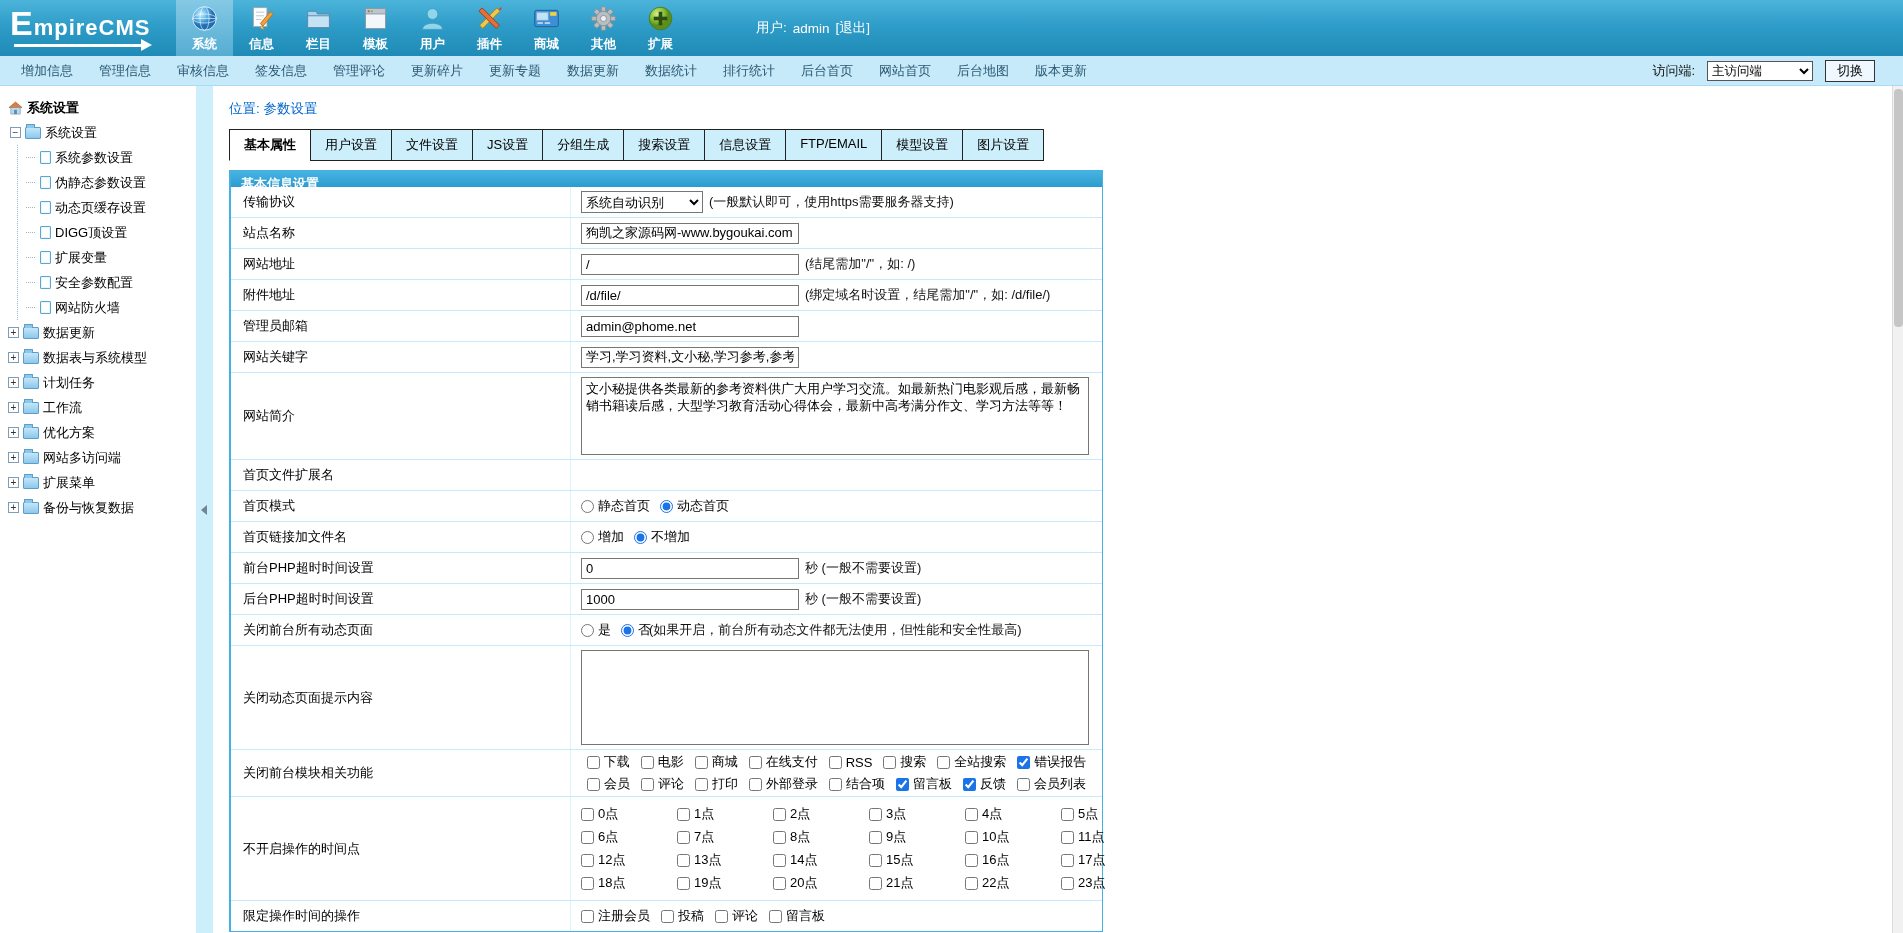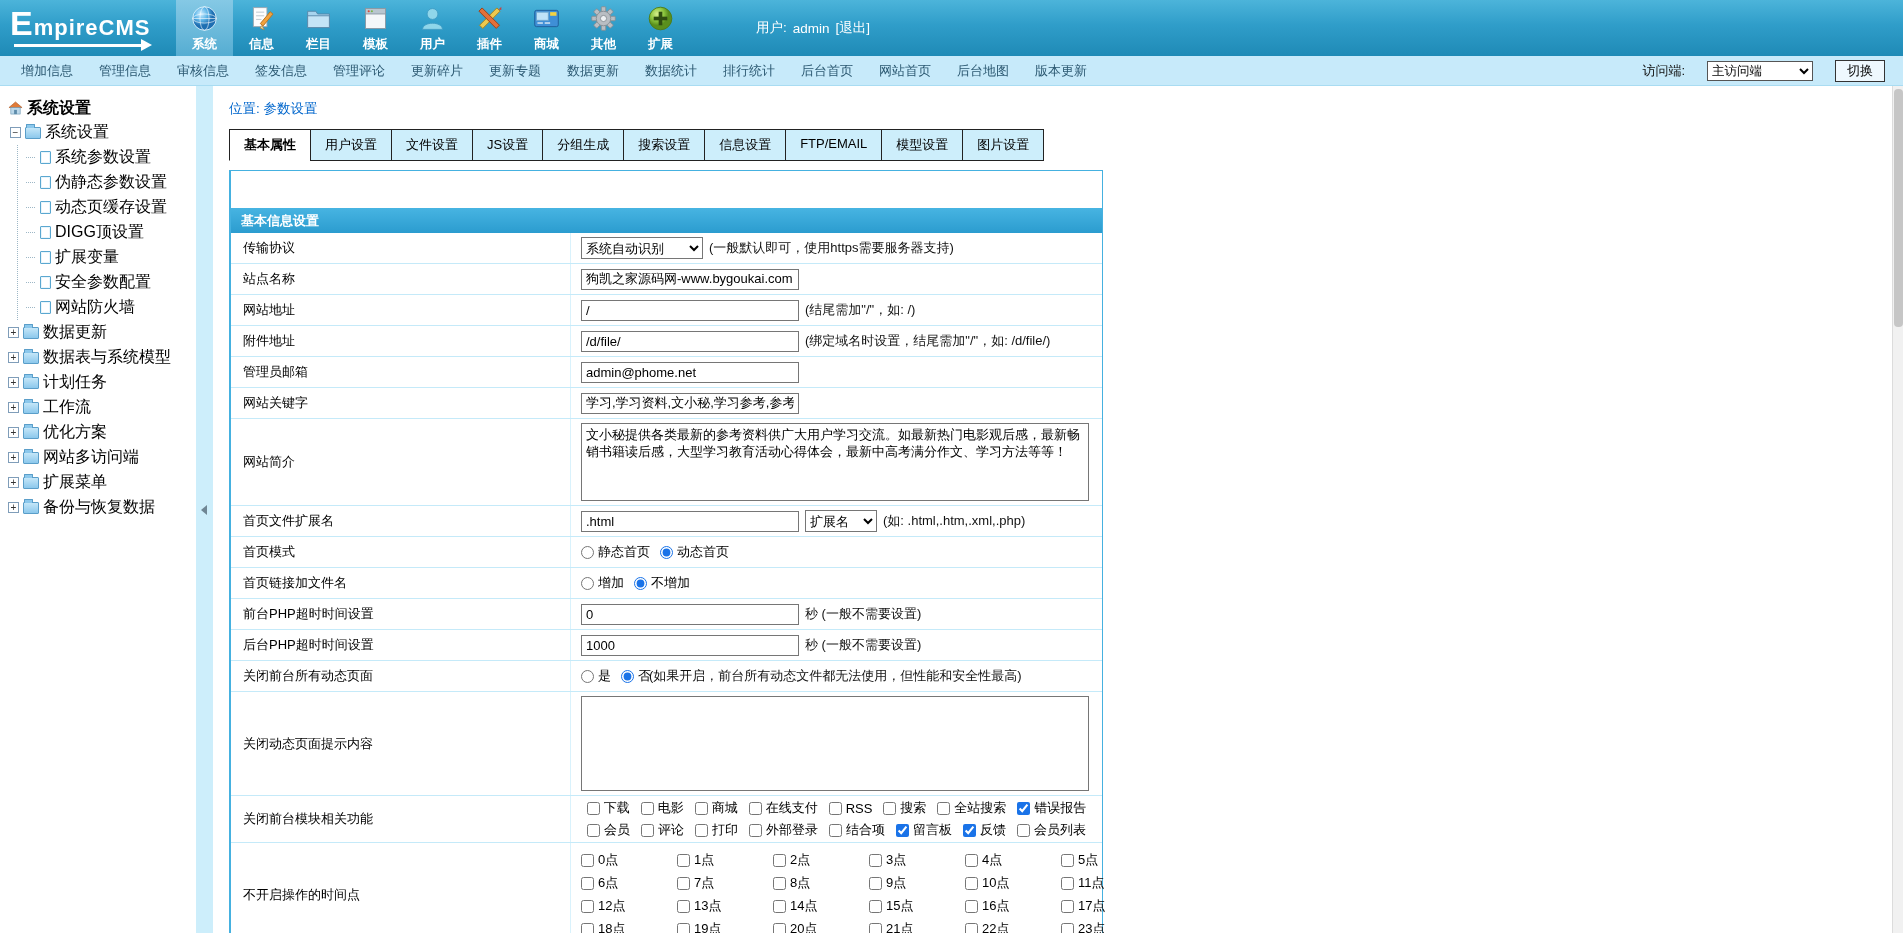--- a/index.html
+++ b/index.html
@@ -23,27 +23,27 @@
   .menu-item svg { width:29px; height:29px; }
   .userinfo { position:absolute; left:756px; top:0; height:56px; display:flex; align-items:center;
     color:#fff; font-size:13.5px; gap:6px; }
   .userinfo b { font-weight:normal; }
 
   
   .navbar2 { height:30px; background:#c7eafa; border-bottom:1px solid #a9dcf2;
     display:flex; align-items:center; font-size:13px; }
   .navlinks { display:flex; align-items:center; margin-left:8px; }
   .navlink { padding:0 13px; color:#2b5871; text-decoration:none; cursor:pointer; white-space:nowrap; }
-  .nav-right { margin-left:auto; margin-right:18px; display:flex; align-items:center; gap:22px; color:#111; }
+  .nav-right { margin-left:auto; margin-right:28px; display:flex; align-items:center; gap:12px; color:#111; }
   .nav-right select { font-size:12.5px; height:20px; width:106px; border:1px solid #555; background:#fff; }
   .switch-btn { font-size:13px; border:1px solid #333; background:#eef8fe; padding:1px 11px; height:22px; cursor:pointer;text-align:right; }
 
   
   .main { display:flex; height:847px; }
-  .sidebar { width:196px; padding:10px 0 0 8px; font-size:16px; overflow:hidden; }
+  .sidebar { width:196px; padding:10px 0 0 8px; font-size:13px; overflow:hidden; }
   .tree-title { display:flex; align-items:center; gap:4px; font-weight:bold; height:24px; }
   .tree-row { display:flex; align-items:center; gap:4px; height:25px; cursor:pointer; white-space:nowrap; }
   .tree-root { margin-left:2px; }
   .leaf-group { margin-left:9px; border-left:1px dotted #9db7c6; }
   .leaf { margin-left:8px; position:relative; }
   .leaf::before { content:""; width:9px; border-top:1px dotted #9db7c6; margin-right:1px; }
   .expand-box { width:11px; height:11px; border:1px solid #7f9db9; background:#fff; color:#333;
     font-size:10px; line-height:9px; text-align:center; flex:0 0 11px; }
   .expand-box.minus::before { content:"\2212"; }
   .expand-box.plus::before { content:"+"; }
@@ -63,22 +63,22 @@
   .breadcrumb { color:#0066cc; font-size:13.5px; margin-bottom:11px; }
 
   .tabs { display:flex; }
   .tab { border:1px solid #222; background:#cdeefb; font-size:13px; padding:6px 14px;
     margin-left:-1px; cursor:pointer; white-space:nowrap; }
   .tab:first-child { margin-left:0; }
   .tab.active { background:#fff; font-weight:bold; border-bottom-color:#fff; }
 
   
   .formtable { width:874px; margin-top:9px; border:1px solid #45b1e0; border-left-width:2px; font-size:13px; }
-  .section-header { height:25px; line-height:25px; padding-left:10px; color:#fff; font-weight:bold;
-    background:linear-gradient(180deg,#47b4e2,#2b9ccf);margin-top:37px; }
+  .section-header { height:16px; line-height:25px; padding-left:10px; color:#fff; font-weight:bold;
+    background:linear-gradient(180deg,#47b4e2,#2b9ccf); }
   .row { display:flex; min-height:28px; border-top:1px solid #c5eaf9; }
   .cell-label { width:340px; flex:0 0 340px; padding:6px 6px 6px 12px; border-right:1px solid #d9f2fc;
     display:flex; flex-direction:column; justify-content:center; align-items:flex-start; color:#000; }
   .row.top .cell-label { justify-content:flex-start; }
   .cell-value { flex:1; padding:4px 8px 4px 10px; display:flex; align-items:center; gap:6px; flex-wrap:nowrap; }
   .row.top .cell-value { align-items:flex-start; }
   .ipt { width:218px; height:21px; border:1px solid #767676; font-size:13px; padding:1px 4px;
     font-family:inherit; }
   .sel { height:22px; font-size:13px; border:1px solid #767676; background:#fff; font-family:inherit; }
   .sel-proto { width:122px; }
@@ -411,25 +411,20 @@
 
       <div class="row top">
         <div class="cell-label" style="justify-content:center">网站简介</div>
         <div class="cell-value">
           <textarea class="ta ta-desc" style="">文小秘提供各类最新的参考资料供广大用户学习交流。如最新热门电影观后感，最新畅销书籍读后感，大型学习教育活动心得体会，最新中高考满分作文、学习方法等等！</textarea>
         </div>
       </div>
 
       <div class="row">
         <div class="cell-label">首页文件扩展名</div>
-        <div class="cell-value">
-          <input class="ipt" type="text" value=".html" style="">
-          <select class="sel sel-ext"><option>扩展名</option></select>
-          <span class="hint">(如: .html,.htm,.xml,.php)</span>
-        </div>
       </div>
 
       <div class="row">
         <div class="cell-label">首页模式</div>
         <div class="cell-value opt-group">
           <label class="opt">
             <input type="radio" name="indexmode" style="">
             <span>静态首页</span>
           </label>
           <label class="opt">

